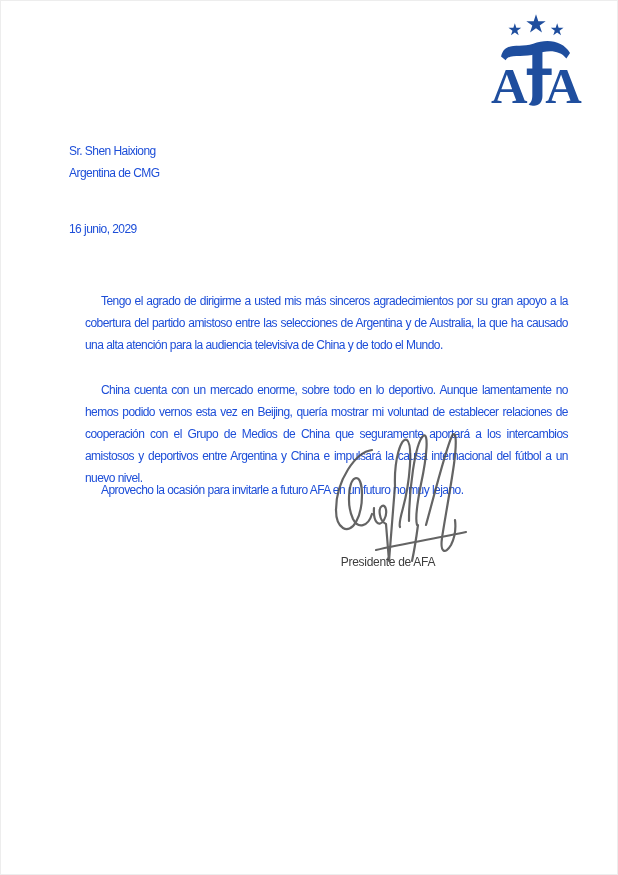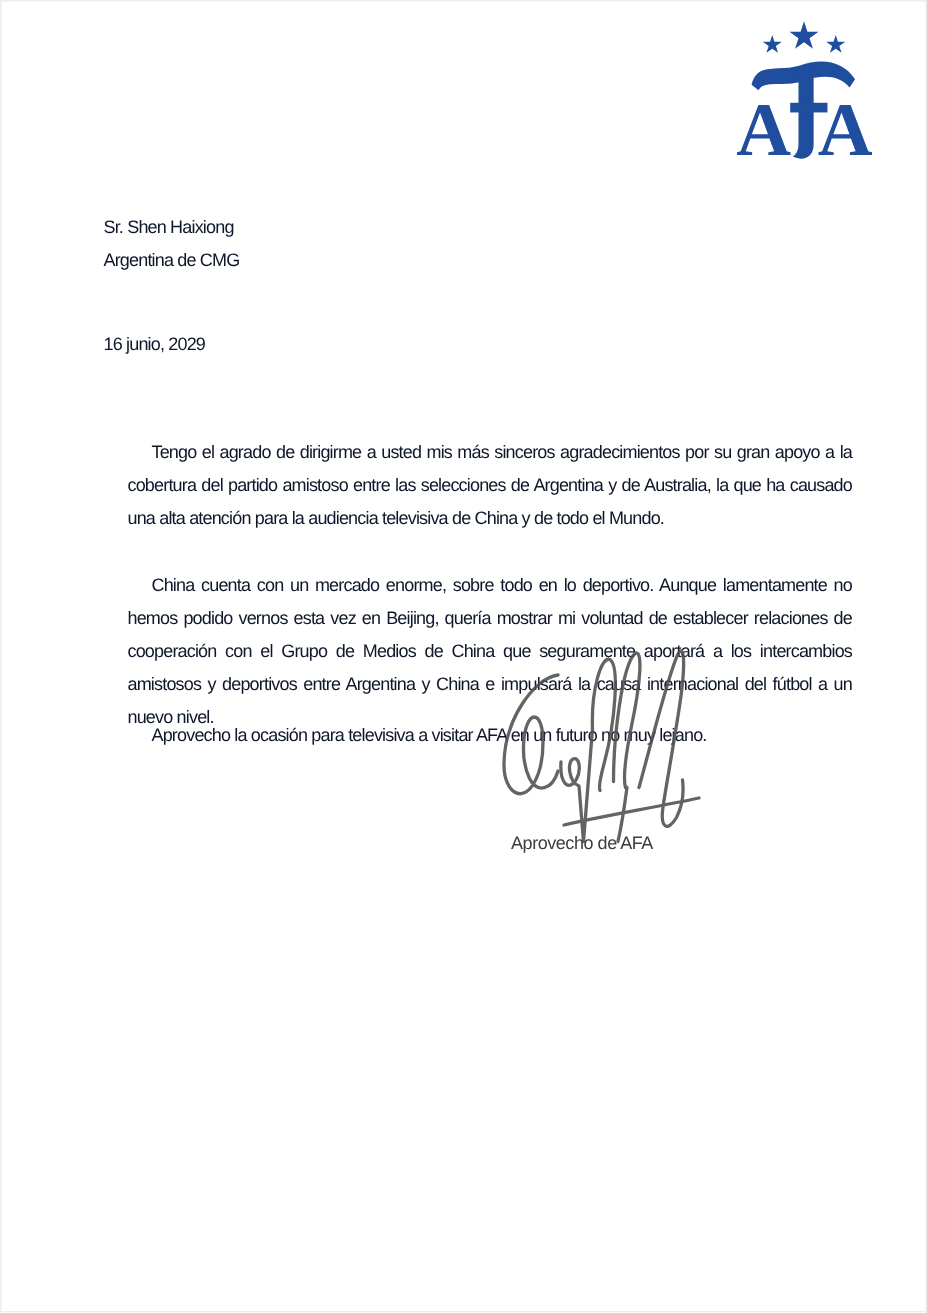--- a/index.html
+++ b/index.html
@@ -16,21 +16,21 @@
     box-sizing: border-box;
     overflow: hidden;
     font-family: "Liberation Sans", sans-serif;
     color: #3d3d3d;
   }
   .abs { position: absolute; }
   .bodytext {
     font-size: 12px;
     line-height: 22px;
     letter-spacing: -0.55px;
-    color: #0f172a;
+    color: #1d4ed8;
   }
   .recipient { left: 68px; top: 139px; }
   .recipient div { height: 22px; }
   .dateline { left: 68px; top: 217px; }
   .salutation { left: 68px; top: 252px; width: 500px; }
   .para {
     left: 84px;
     width: 483px;
     text-align: justify;
     text-indent: 16px;
@@ -96,31 +96,31 @@
   <div class="abs bodytext recipient">
     <div>Sr. Shen Haixiong</div>
     <div>Argentina de CMG</div>
   </div>
 
   <div class="abs bodytext dateline">16 junio, 2029</div>
 
 
   <div class="abs bodytext para para-1">Tengo el agrado de dirigirme a usted mis más sinceros agradecimientos por su gran apoyo a la cobertura del partido amistoso entre las selecciones de Argentina y de Australia, la que ha causado una alta atención para la audiencia televisiva de China y de todo el Mundo.</div>
   <div class="abs bodytext para para-2">China cuenta con un mercado enorme, sobre todo en lo deportivo. Aunque lamentamente no hemos podido vernos esta vez en Beijing, quería mostrar mi voluntad de establecer relaciones de cooperación con el Grupo de Medios de China que seguramente aportará a los intercambios amistosos y deportivos entre Argentina y China e impulsará la causa internacional del fútbol a un nuevo nivel.</div>
-  <div class="abs bodytext para para-3">Aprovecho la ocasión para televisiva a visitar AFA en un futuro no muy lejano.</div>
+  <div class="abs bodytext para para-3">Aprovecho la ocasión para invitarle a futuro AFA en un futuro no muy lejano.</div>
 
   <div class="abs sig-draw">
     <svg viewBox="0 0 155 140" width="155" height="140" aria-hidden="true">
       <g fill="none" stroke="#4f4f4f" stroke-width="2.2" stroke-linecap="round" stroke-linejoin="round" opacity="0.88">
         <path d="M 56,22 C 40,24 20,52 20,82 C 20,100 32,108 40,94 C 48,80 48,50 40,50 C 33,51 30,76 37,91 C 42,101 52,99 56,86"></path>
         <path d="M 58,80 C 57,94 63,100 68,92 C 72,85 70,76 66,78 C 62,80 63,93 70,96 L 73,133 L 79,58"></path>
         <path d="M 79,58 C 78,32 85,8 91,12 C 97,17 94,54 87,80 C 84,91 83,97 84,99"></path>
         <path d="M 93,93 C 93,62 99,16 107,8 C 113,3 111,28 105,56 C 101,76 99,90 101,97"></path>
         <path d="M 102,97 C 100,112 98,124 96,133"></path>
         <path d="M 110,97 C 118,68 130,20 136,8 C 140,1 141,13 138,36 C 134,64 128,96 126,110 C 124,124 129,127 135,117 C 139,109 140,100 139,92"></path>
         <path d="M 60,122 C 85,116 122,110 150,104"></path>
       </g>
     </svg>
   </div>
 
-  <div class="abs sig-title">Aprovecho de AFA</div>
+  <div class="abs sig-title">Presidente de AFA</div>
 
 </div>
 
 </body></html>

